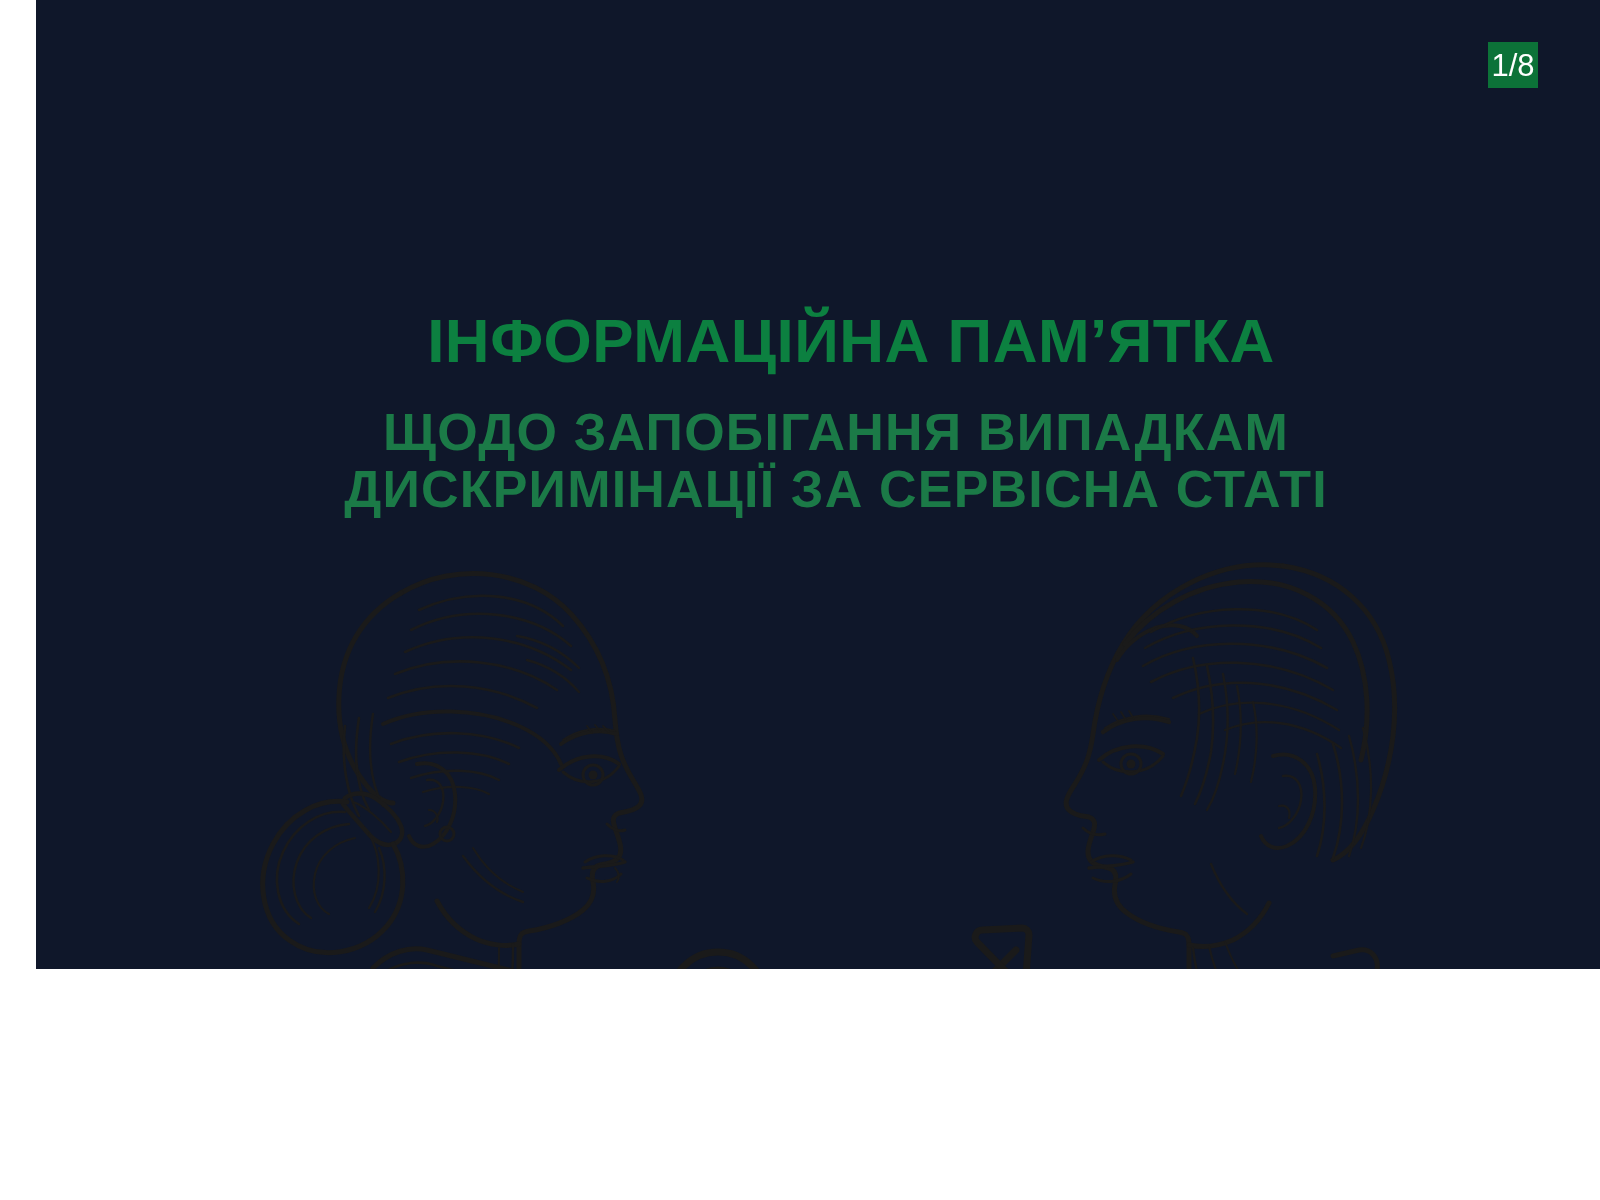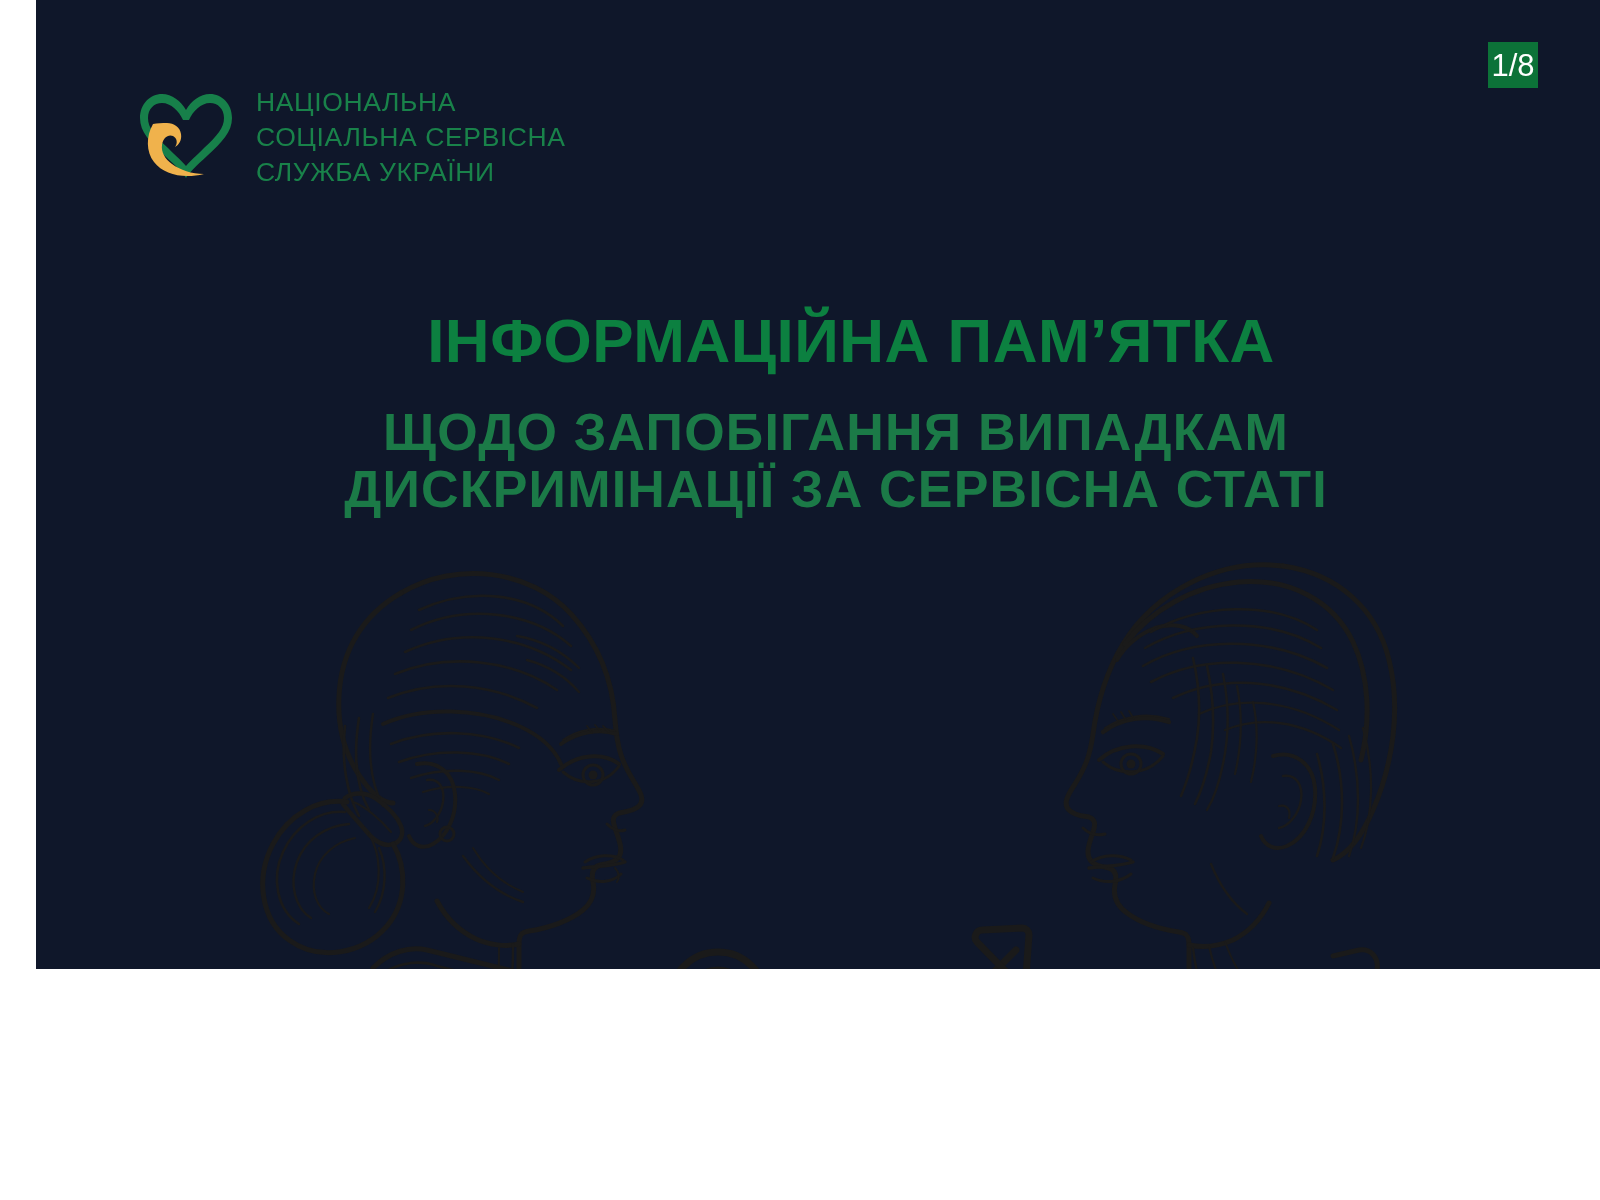--- a/index.html
+++ b/index.html
@@ -126,62 +126,20 @@
     height: 100%;
   }
 </style>
 </head>
 <body>
 
 <div class="slide">
 
   <div class="page-badge">1/8</div>
 
-  <div class="logo">
-    <span class="logo-mark">
-      <svg viewBox="0 0 108 108" xmlns="http://www.w3.org/2000/svg" aria-hidden="true">
-
-        <path d="M54 96
-                 C 52 92, 44 84, 33 74
-                 C 18 60, 8 50, 8 36
-                 C 8 22, 18 12, 30 12
-                 C 40 12, 49 19, 54 28
-                 C 59 19, 68 12, 78 12
-                 C 90 12, 100 22, 100 36
-                 C 100 50, 90 60, 75 74
-                 C 64 84, 56 92, 54 96 Z
-                 M 54 84
-                 C 57 80, 64 74, 72 66
-                 C 85 54, 92 46, 92 36
-                 C 92 27, 86 21, 78 21
-                 C 69 21, 61 29, 57 38
-                 L 51 38
-                 C 47 29, 39 21, 30 21
-                 C 22 21, 16 27, 16 36
-                 C 16 46, 23 54, 36 66
-                 C 44 74, 51 80, 54 84 Z" fill="#17804a" fill-rule="evenodd"></path>
-
-        <path d="M21 42
-                 C 14 54, 14 70, 22 80
-                 C 32 93, 52 97, 72 92
-                 C 60 92, 48 88, 40 82
-                 C 33 77, 29 70, 30 63
-                 C 31 56, 36 52, 41 54
-                 C 45 56, 46 61, 43 65
-                 C 47 63, 50 58, 49 52
-                 C 48 45, 42 41, 35 41
-                 C 30 41, 25 41, 21 42 Z" fill="#f0b24c"></path>
-      </svg>
-    </span>
-    <span class="logo-text">
-      <span class="logo-line">НАЦІОНАЛЬНА</span>
-      <span class="logo-line">СОЦІАЛЬНА СЕРВІСНА</span>
-      <span class="logo-line">СЛУЖБА УКРАЇНИ</span>
-    </span>
-  </div>
 
   <h1 class="title">ІНФОРМАЦІЙНА ПАМ’ЯТКА</h1>
 
   <div class="subtitle">
     <div>ЩОДО ЗАПОБІГАННЯ ВИПАДКАМ</div>
     <div>ДИСКРИМІНАЦІЇ ЗА СЕРВІСНА СТАТІ</div>
   </div>
 
   <div class="art-woman">
     <svg viewBox="0 0 430 570" xmlns="http://www.w3.org/2000/svg" aria-hidden="true" fill="none" stroke="#1a1a1a" stroke-linecap="round" stroke-linejoin="round">

